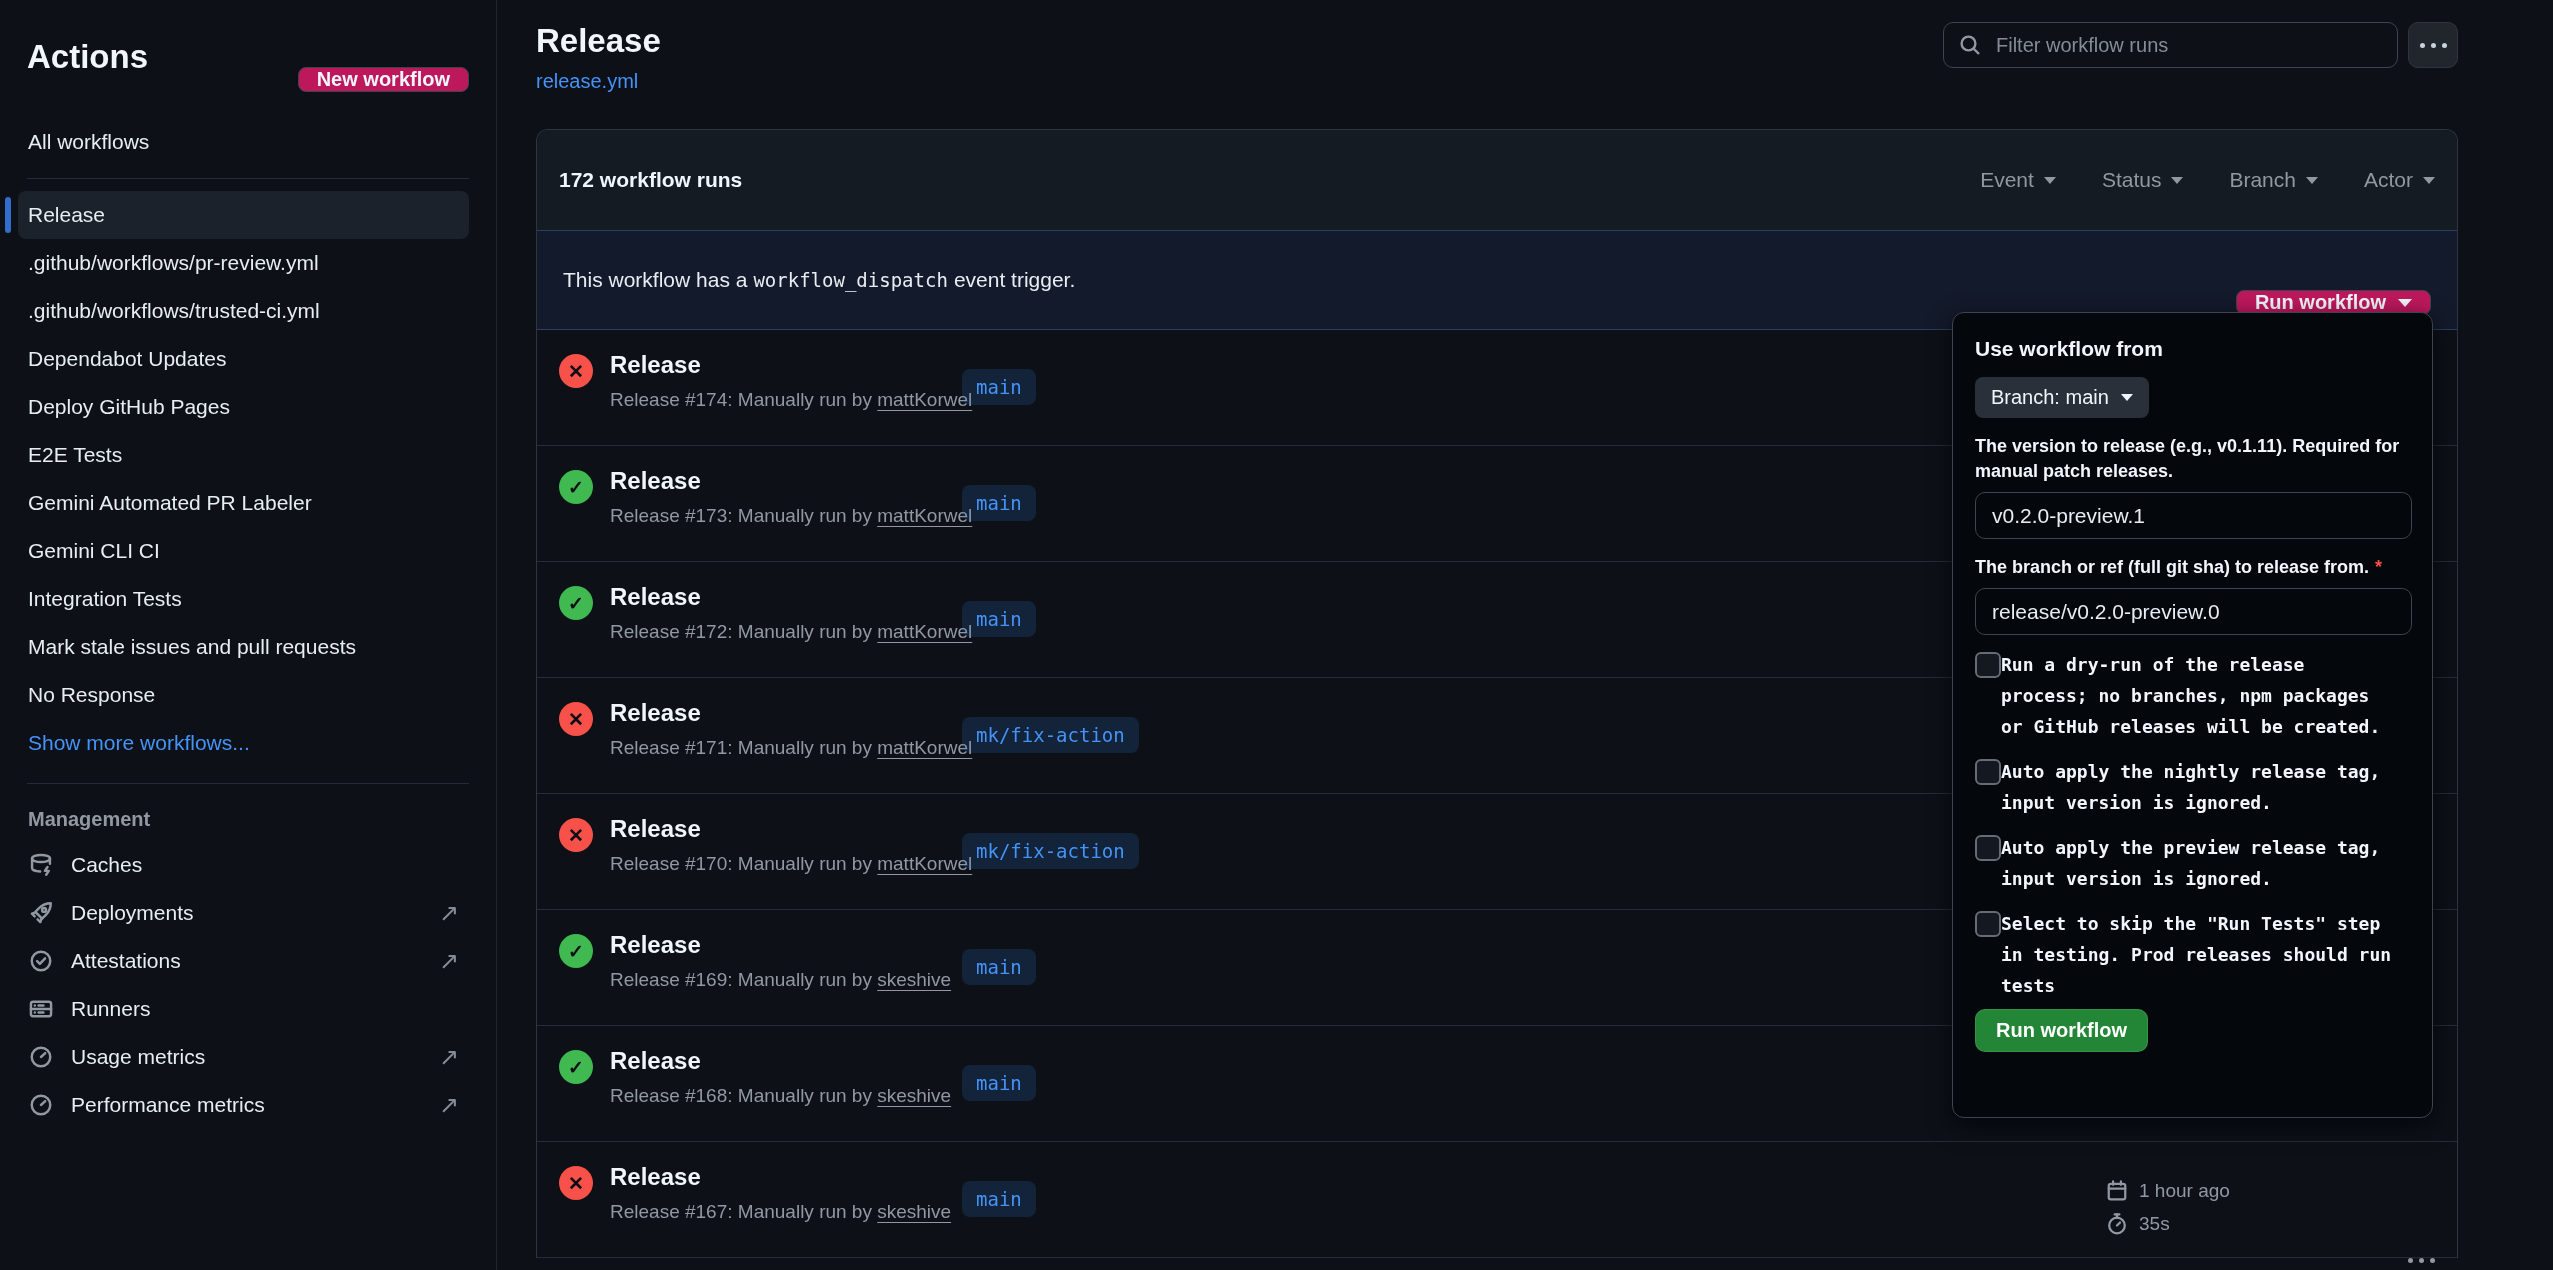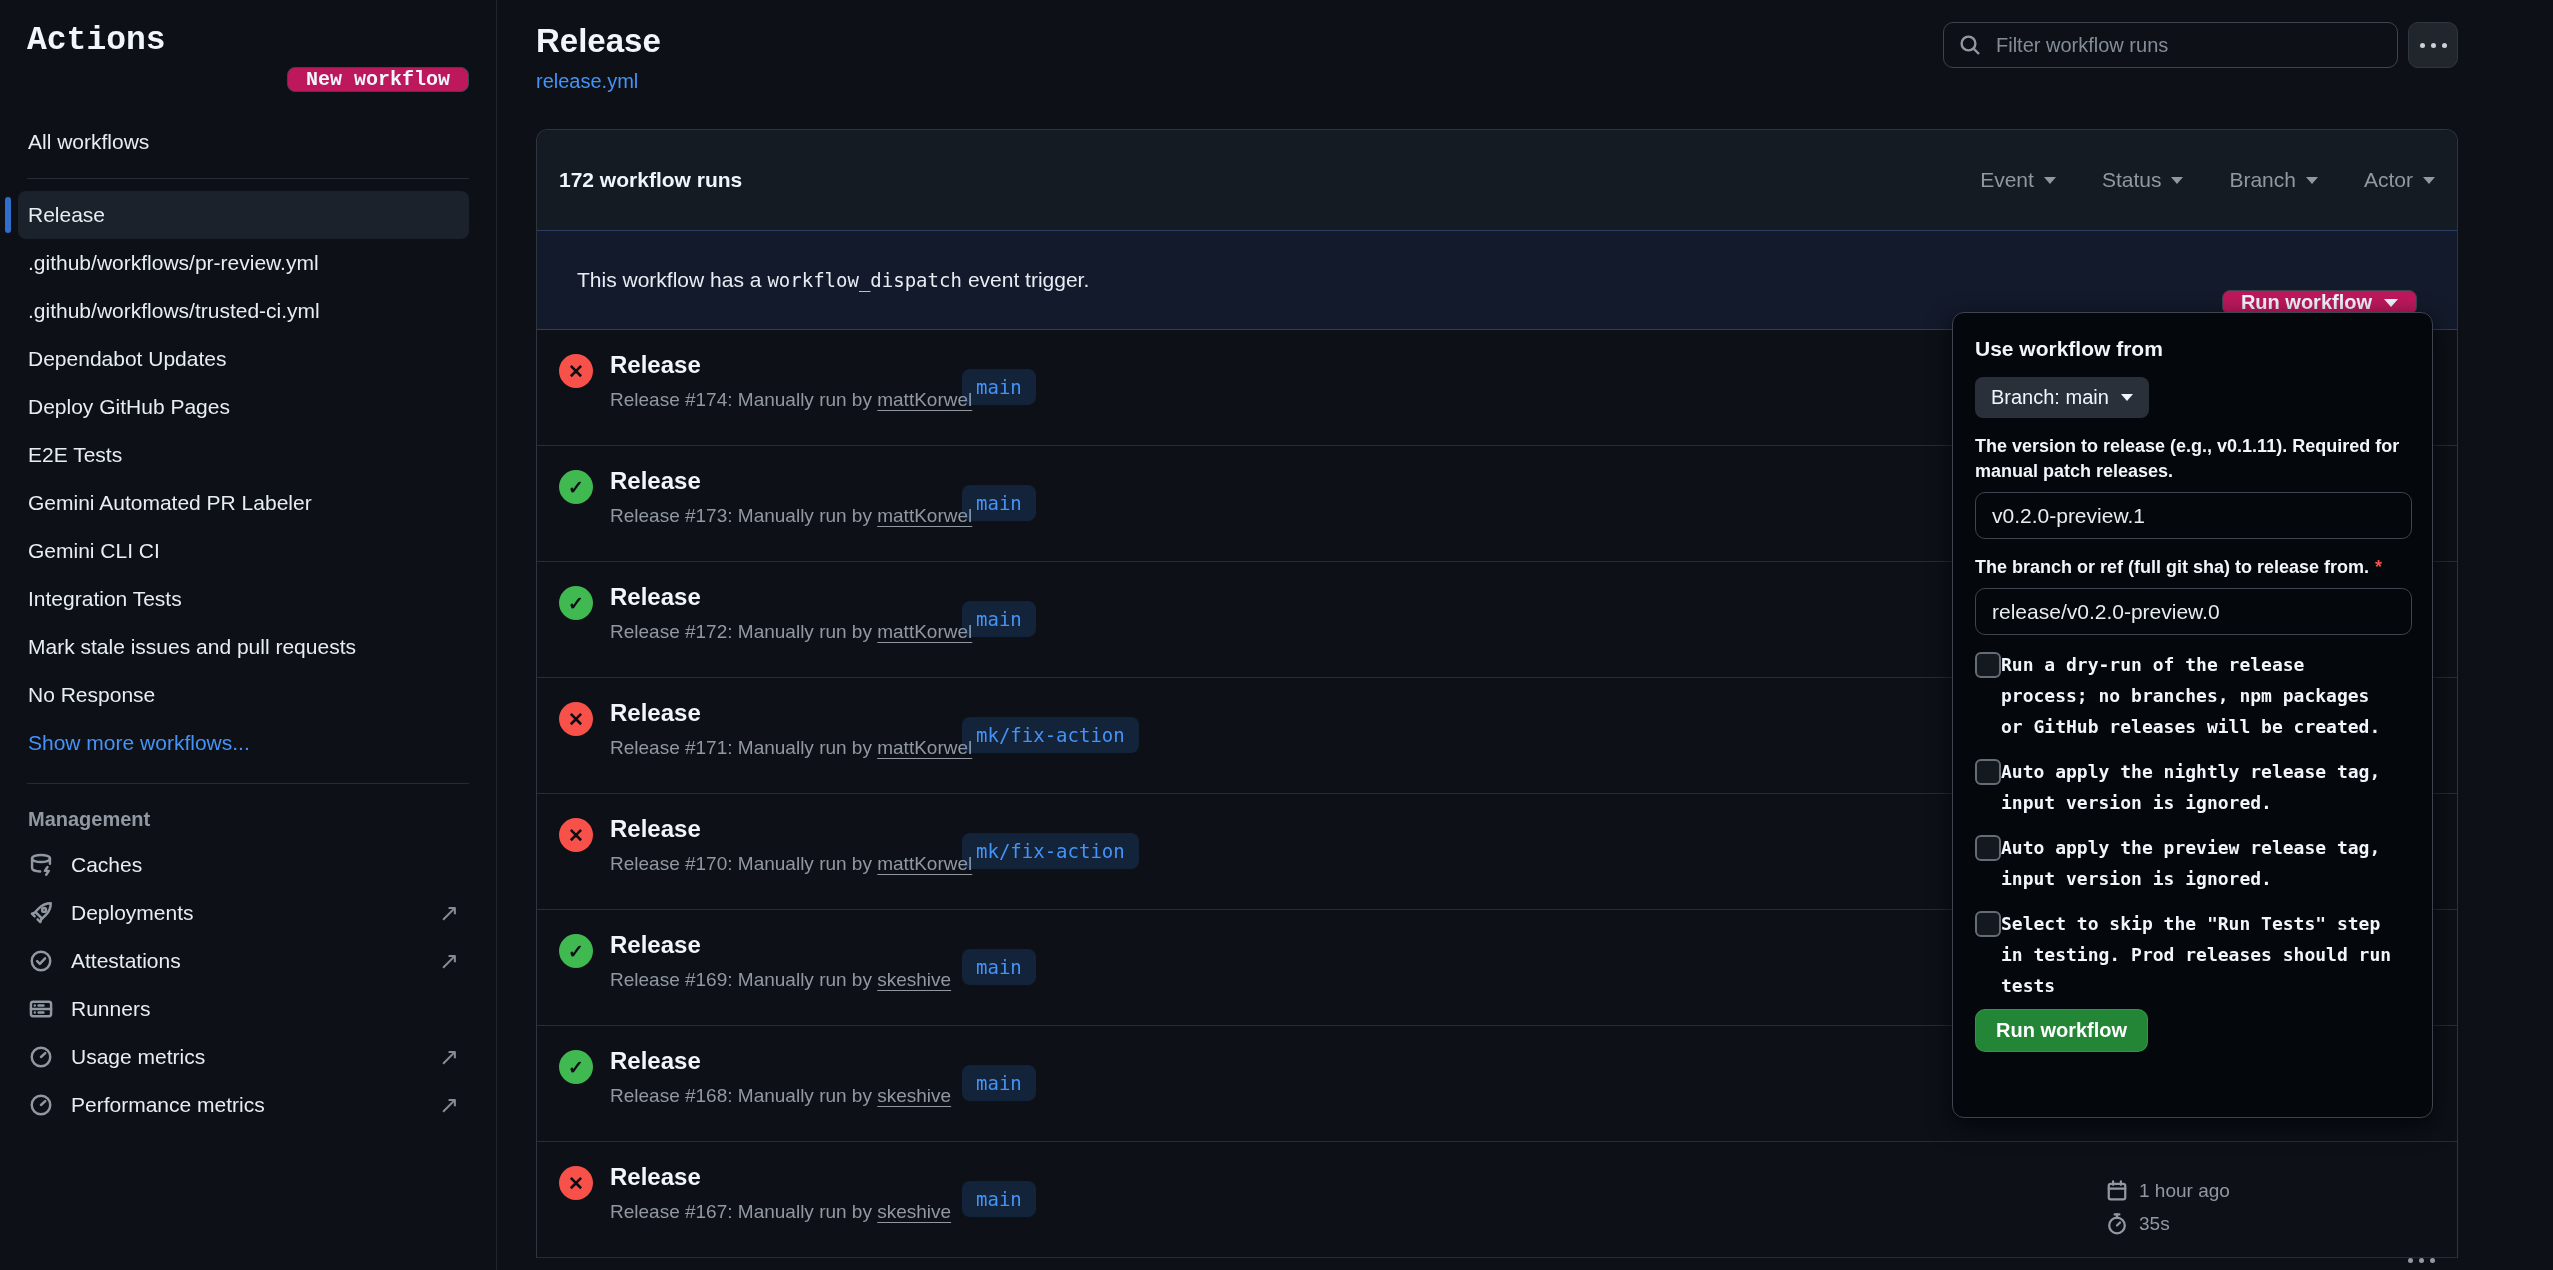--- a/index.html
+++ b/index.html
@@ -13,21 +13,21 @@
   a { text-decoration: none; }
 
   
   [data-visible="false"] { visibility: hidden; }
   .caret { width: 0; height: 0; border-left: 7px solid transparent; border-right: 7px solid transparent; border-top: 8px solid currentColor; display: inline-block; }
   .dots { display: flex; gap: 6px; align-items: center; }
   .dots i { width: 6px; height: 6px; border-radius: 50%; background: #c9d1d9; }
 
   
   .sidebar { width: 497px; flex: none; border-right: 1px solid #21262d; padding: 22px 27px 0 18px; }
-  .sb-head { display: flex; justify-content: space-between; align-items: flex-start; padding-left: 9px; font-family: Liberation Mono, monospace; }
+  .sb-head { display: flex; justify-content: space-between; align-items: center; padding-left: 9px; }
   .sb-title { font-size: 33px; font-weight: 700; color: #f0f6fc; }
   .btn {
     background: #be185d; border: 1px solid #3d444d; border-radius: 8px;
     color: #f0f6fc; font-size: 20px; font-weight: 600; font-family: inherit;
     height: 25px; padding: 0 18px; display: inline-flex; align-items: center; gap: 12px; cursor: pointer; margin-top: 45px;
   }
   .sb-list { margin-top: 26px; }
   .wf-item {
     height: 48px; display: flex; align-items: center; padding: 0 10px;
     font-size: 21px; color: #e6edf3; border-radius: 8px; position: relative; cursor: pointer; white-space: nowrap;
@@ -67,21 +67,21 @@
     height: 100px; background: #151b23; border-radius: 12px 12px 0 0;
     display: flex; align-items: center; justify-content: space-between; padding: 0 22px;
   }
   .count { font-size: 21px; font-weight: 700; color: #f0f6fc; }
   .filters { display: flex; gap: 46px; }
   .filter { display: flex; align-items: center; gap: 10px; color: #9198a1; font-size: 21px; cursor: pointer; }
   .filter .caret { border-left-width: 6px; border-right-width: 6px; border-top-width: 7px; }
 
   .banner {
     height: 100px; background: #131a2b; border-top: 1px solid #2c3e63; border-bottom: 1px solid #2c3e63;
-    display: flex; align-items: center; justify-content: space-between; padding: 0 40px;
+    display: flex; align-items: center; justify-content: space-between; padding: 0 26px;
   }
   .banner-text { font-size: 21px; color: #e6edf3; }
   .banner-text code { font-family: "DejaVu Sans Mono", monospace; font-size: 19px; padding: 0 6px; }
 
   .run-row { height: 116px; border-bottom: 1px solid #262c36; display: flex; align-items: flex-start; padding: 21px 22px 0; }
   .run-left { width: 403px; flex: none; display: flex; gap: 17px; }
   .run-icon { width: 34px; height: 34px; border-radius: 50%; flex: none; margin-top: 3px; display: flex; align-items: center; justify-content: center; }
   .run-icon[data-status="failure"] { background: #f85149; }
   .run-icon[data-status="success"] { background: #3fb950; }
   .run-icon::after { font-size: 19px; font-weight: 700; color: #0b0e14; }

